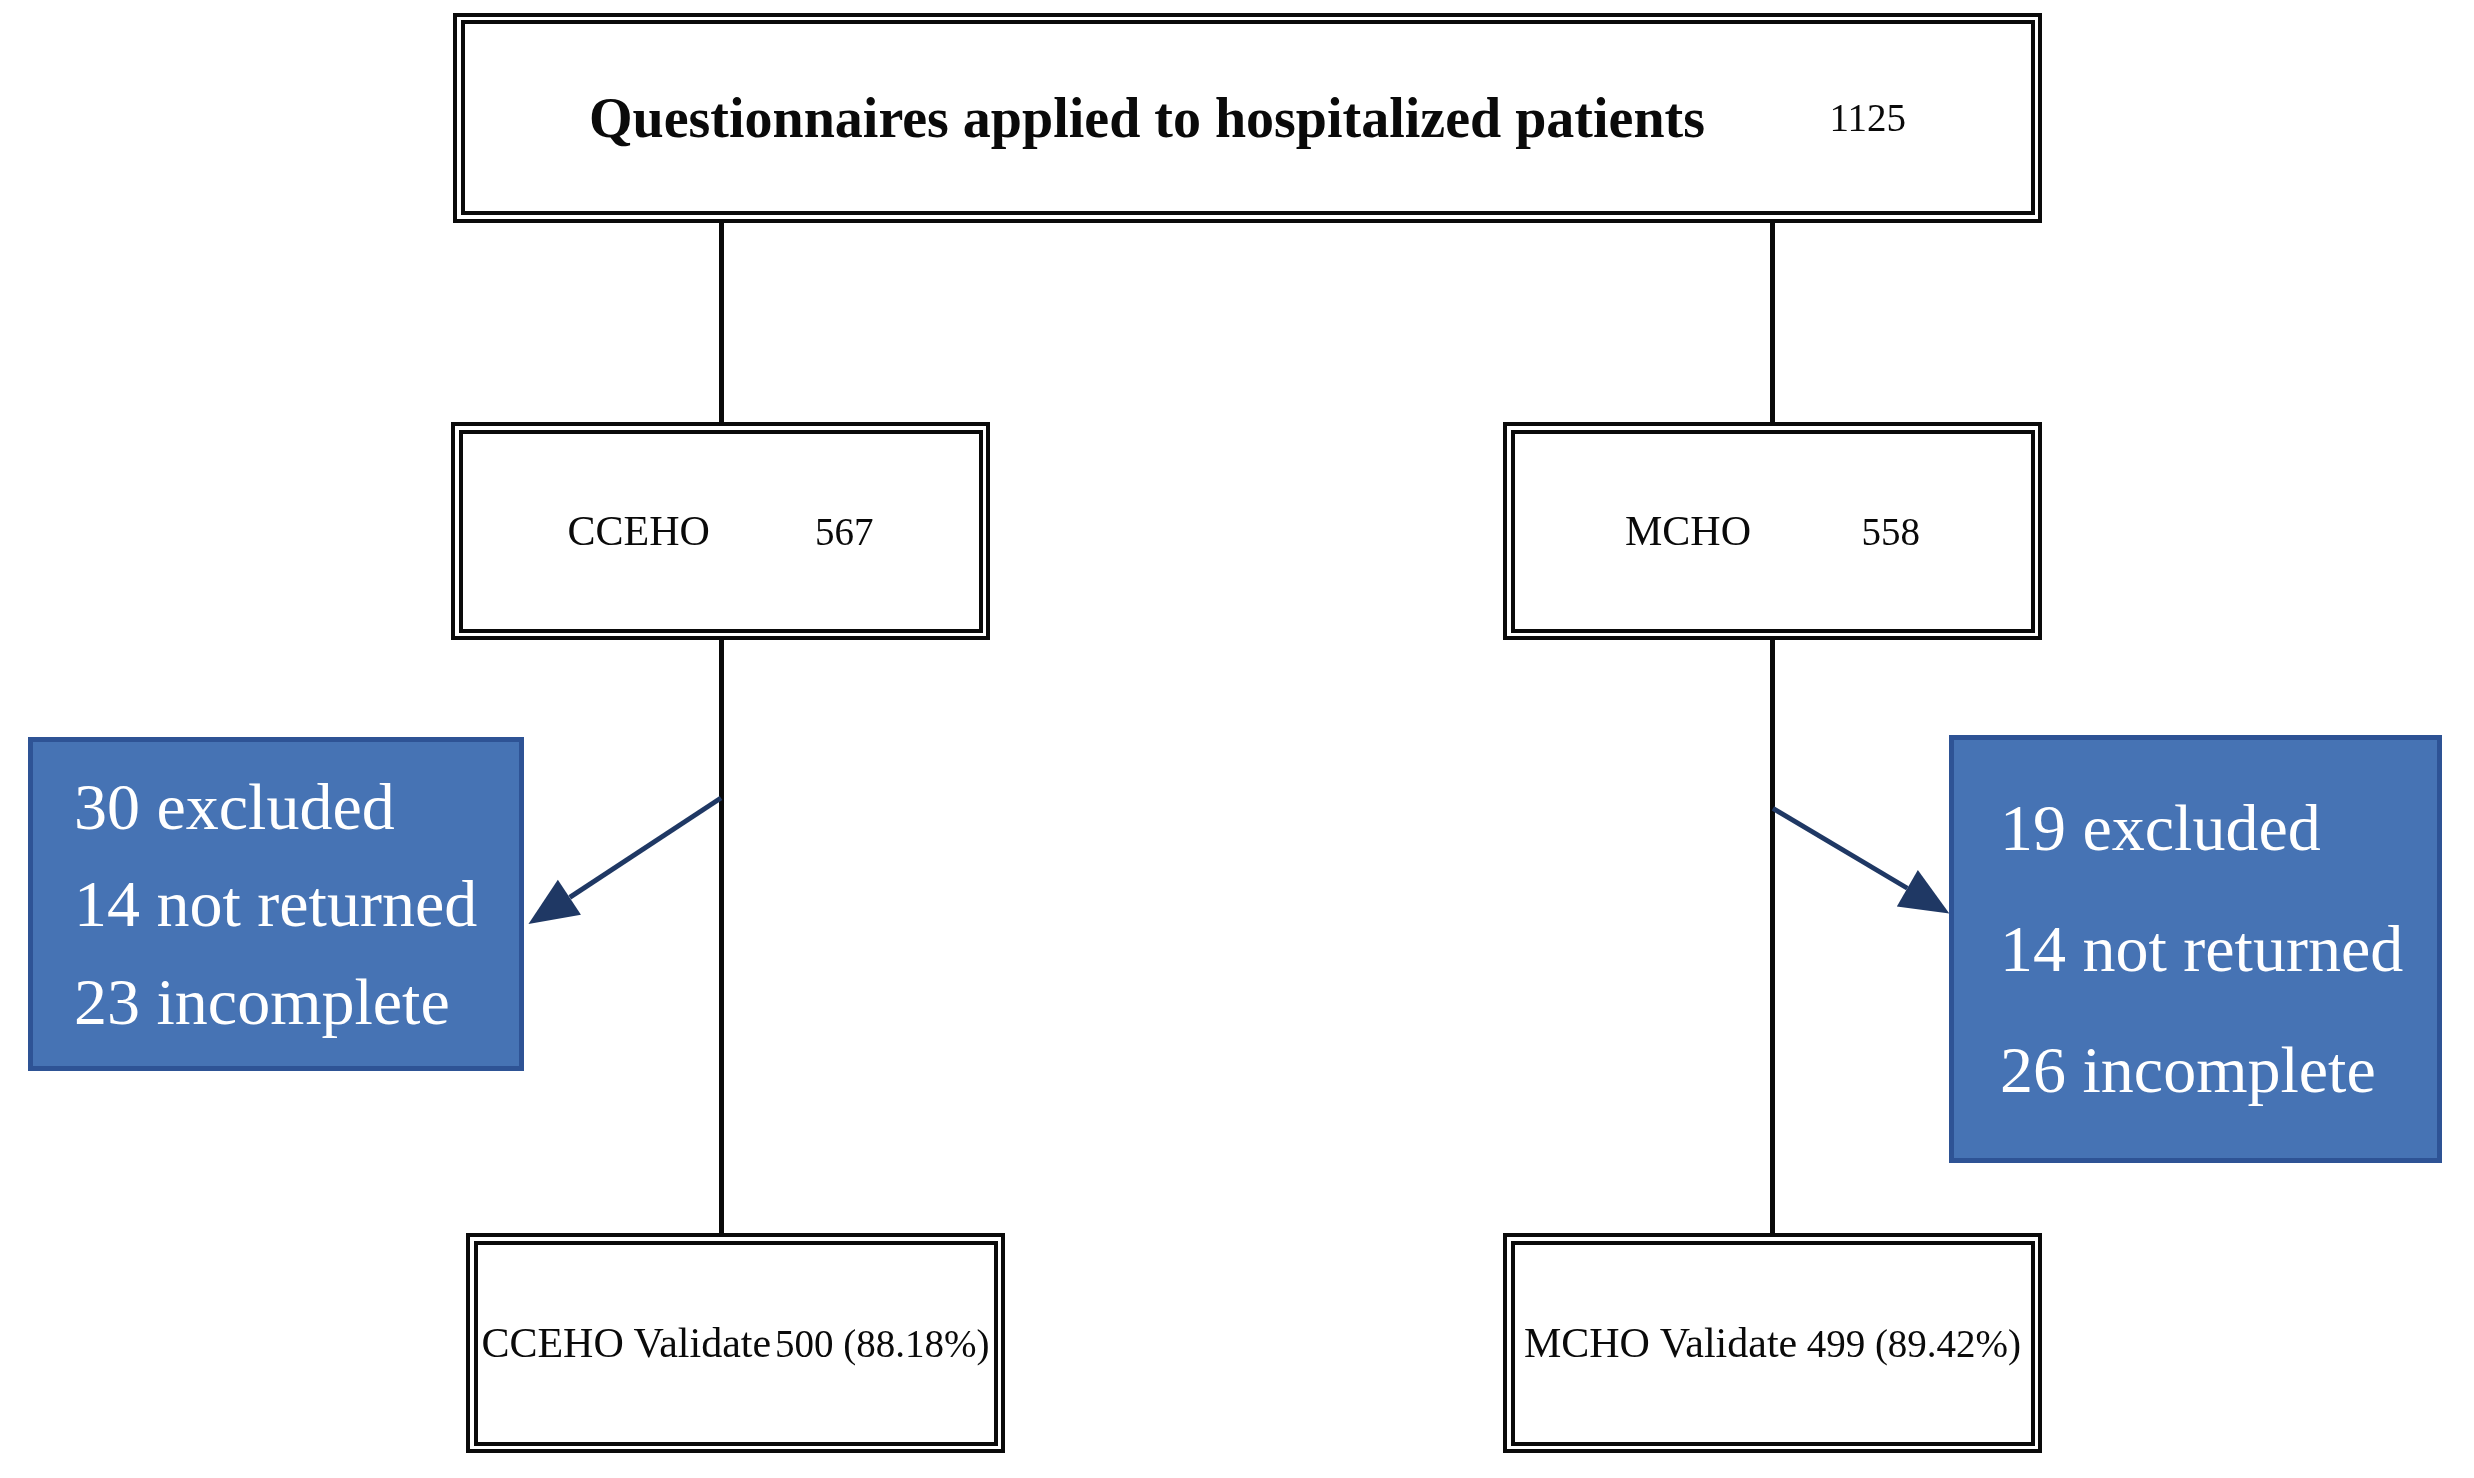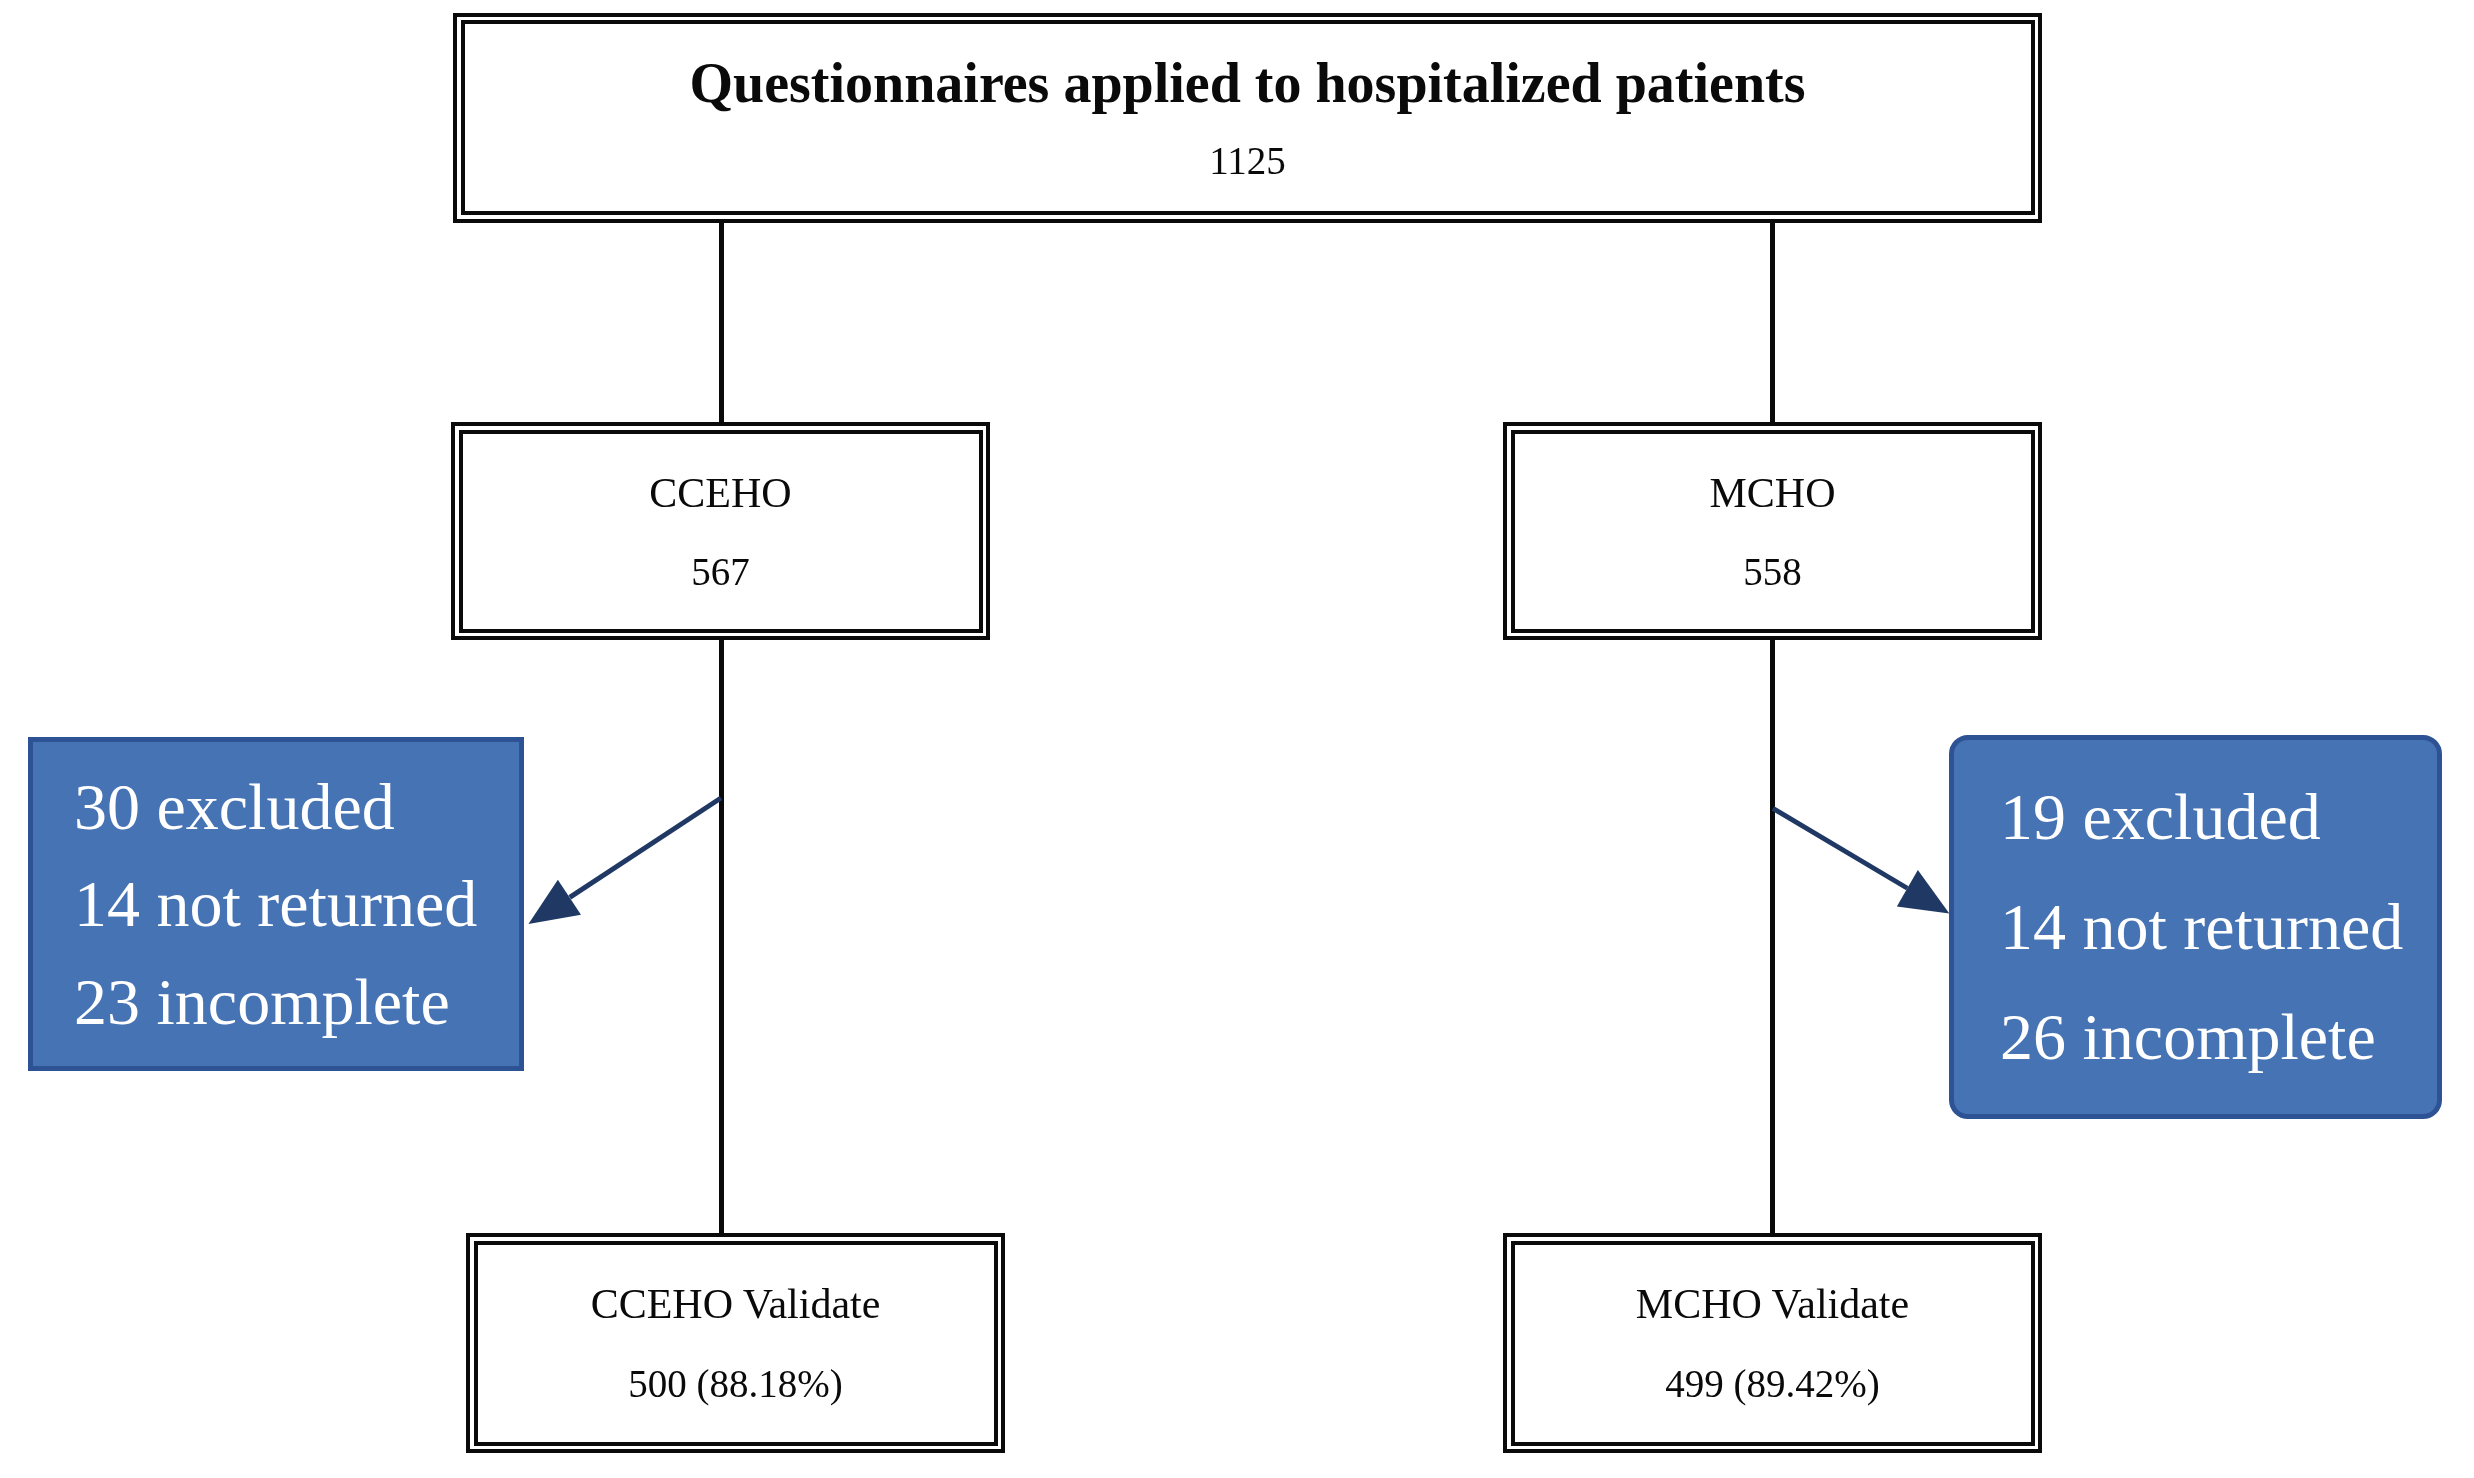--- a/index.html
+++ b/index.html
@@ -20,21 +20,21 @@
     border: 4.2px solid #0a0a0a;
     background: #ffffff;
     padding: 3.5px;
   }
   .dbox-inner {
     box-sizing: border-box;
     width: 100%;
     height: 100%;
     border: 4.9px solid #0a0a0a;
     display: flex;
-    flex-direction: column;
+    flex-direction: row;
     justify-content: space-evenly;
     align-items: center;
     text-align: center;
   }
   .dbox .title { font-size: 42px; line-height: 1; white-space: nowrap; }
   .dbox .count { font-size: 39px; line-height: 1; white-space: nowrap; }
   #node-questionnaires .title { font-weight: 700; font-size: 56px; }
 
   #node-questionnaires { left: 453px; top: 12.6px;  width: 1589px; height: 210px; }
   #node-cceho          { left: 451px; top: 422px; width: 539px;  height: 218px; }
@@ -50,21 +50,21 @@
     border: 5.6px solid #2e5395;
     color: #ffffff;
     display: flex;
     flex-direction: column;
     justify-content: space-evenly;
     font-size: 66px;
     line-height: 1;
   }
   .exclusion .excl-line { white-space: nowrap; }
   #exclusion-box-left  { left: 28px;  top: 737px; width: 496px; height: 334px; padding-left: 41px; }
-  #exclusion-box-right { left: 1949px; top: 735px; width: 493px; height: 384px; padding-left: 46px; border-radius: 19px; }
+  #exclusion-box-right { left: 1949px; top: 735px; width: 493px; height: 428px; padding-left: 46px; }
 
   
   .connector { position: absolute; width: 4.9px; background: #0a0a0a; }
   #connector-cceho-top    { left: 719px; top: 223px; height: 199px; }
   #connector-cceho-bottom { left: 719px; top: 640px; height: 593px; }
   #connector-mcho-top     { left: 1770px; top: 223px; height: 199px; }
   #connector-mcho-bottom  { left: 1770px; top: 640px; height: 593px; }
 
   
   #arrows-layer { position: absolute; left: 0; top: 0; width: 2475px; height: 1479px; pointer-events: none; }

